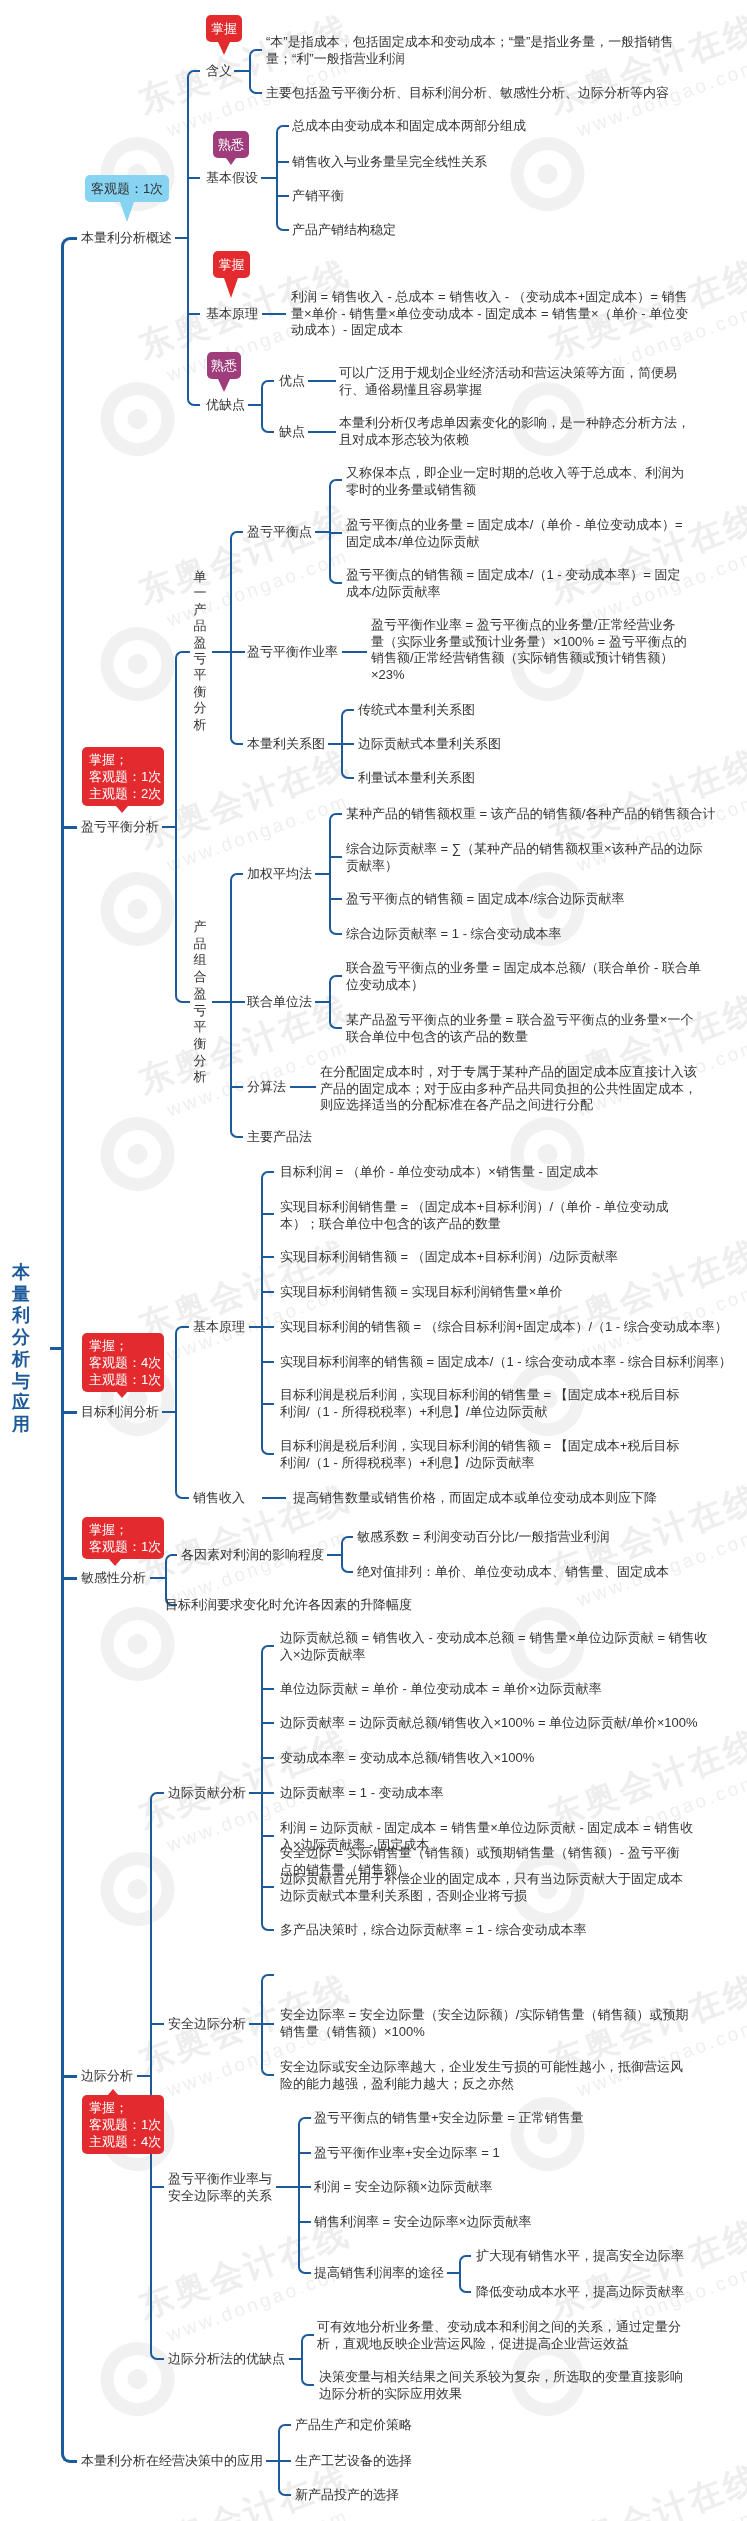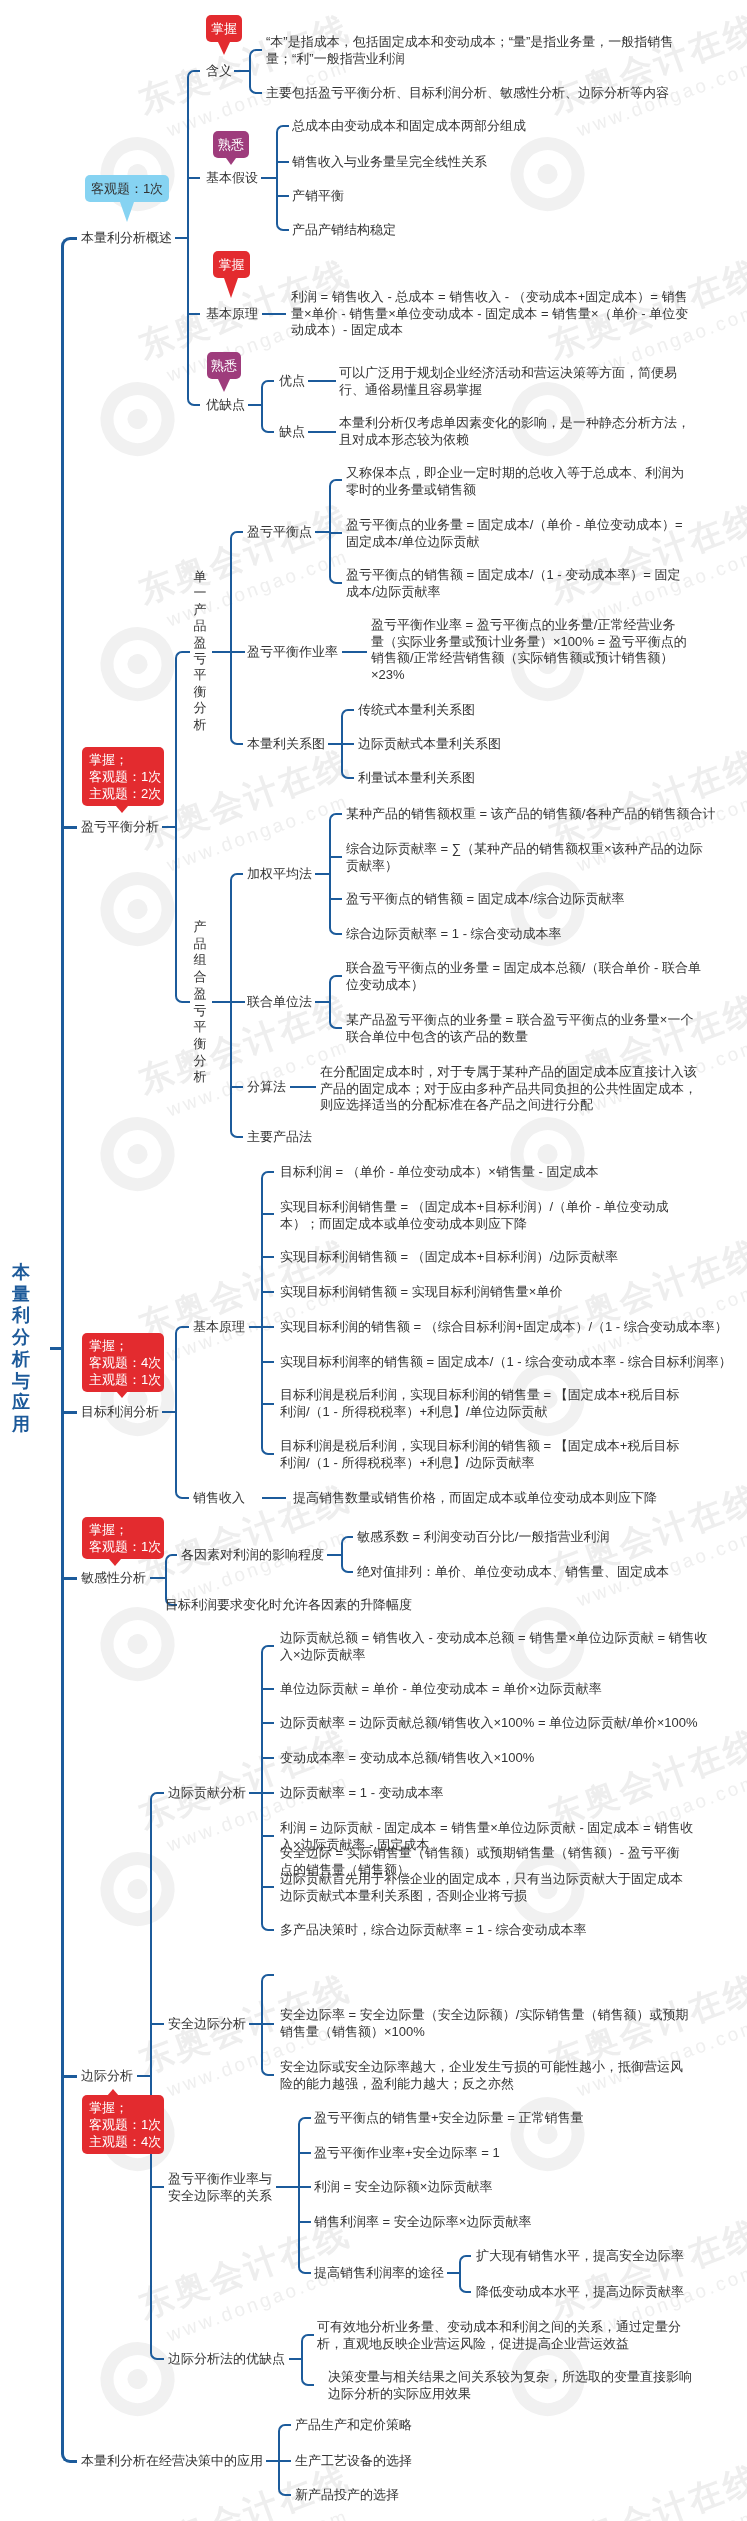--- a/index.html
+++ b/index.html
@@ -318,21 +318,21 @@
 <div class="hl" style="left:249px;top:1326px;width:13px"></div>
 <div class="br" style="left:261px;top:1171px;width:13px;height:284px"></div>
 <div class="hl" style="left:261px;top:1213px;width:13px"></div>
 <div class="hl" style="left:261px;top:1256px;width:13px"></div>
 <div class="hl" style="left:261px;top:1291px;width:13px"></div>
 <div class="hl" style="left:261px;top:1326px;width:13px"></div>
 <div class="hl" style="left:261px;top:1361px;width:13px"></div>
 <div class="hl" style="left:261px;top:1403px;width:13px"></div>
 <div class="n" style="left:280px;top:1164px">目标利润 = （单价 - 单位变动成本）×销售量 - 固定成本</div>
 <div class="n" style="left:280px;top:1199px">实现目标利润销售量 = （固定成本+目标利润）/（单价 - 单位变动成
-本）；而固定成本或单位变动成本则应下降</div>
+本）；联合单位中包含的该产品的数量</div>
 <div class="n" style="left:280px;top:1249px">实现目标利润销售额 = （固定成本+目标利润）/边际贡献率</div>
 <div class="n" style="left:280px;top:1284px">实现目标利润销售额 = 实现目标利润销售量×单价</div>
 <div class="n" style="left:280px;top:1319px">实现目标利润的销售额 = （综合目标利润+固定成本）/（1 - 综合变动成本率）</div>
 <div class="n" style="left:280px;top:1354px">实现目标利润率的销售额 = 固定成本/（1 - 综合变动成本率 - 综合目标利润率）</div>
 <div class="n" style="left:280px;top:1387px">目标利润是税后利润，实现目标利润的销售量 = 【固定成本+税后目标
 利润/（1 - 所得税税率）+利息】/单位边际贡献</div>
 <div class="n" style="left:280px;top:1438px">目标利润是税后利润，实现目标利润的销售额 = 【固定成本+税后目标
 利润/（1 - 所得税税率）+利息】/边际贡献率</div>
 
 <div class="n" style="left:193px;top:1490px">销售收入</div>
@@ -411,21 +411,21 @@
 <div class="hl" style="left:447px;top:2272px;width:13px"></div>
 <div class="br" style="left:459px;top:2255px;width:12px;height:38px"></div>
 <div class="n" style="left:476px;top:2248px">扩大现有销售水平，提高安全边际率</div>
 <div class="n" style="left:476px;top:2284px">降低变动成本水平，提高边际贡献率</div>
 
 <div class="n" style="left:168px;top:2351px">边际分析法的优缺点</div>
 <div class="hl" style="left:289px;top:2358px;width:13px"></div>
 <div class="br" style="left:301px;top:2334px;width:13px;height:52px"></div>
 <div class="n" style="left:317px;top:2319px">可有效地分析业务量、变动成本和利润之间的关系，通过定量分
 析，直观地反映企业营运风险，促进提高企业营运效益</div>
-<div class="n" style="left:328px;top:2369px">决策变量与相关结果之间关系较为复杂，所选取的变量直接影响
+<div class="n" style="left:319px;top:2369px">决策变量与相关结果之间关系较为复杂，所选取的变量直接影响
 边际分析的实际应用效果</div>
 
 <div class="n" style="left:81px;top:2453px">本量利分析在经营决策中的应用</div>
 <div class="hl" style="left:266px;top:2460px;width:13px"></div>
 <div class="br" style="left:278px;top:2424px;width:13px;height:72px"></div>
 <div class="hl" style="left:278px;top:2460px;width:13px"></div>
 <div class="n" style="left:295px;top:2417px">产品生产和定价策略</div>
 <div class="n" style="left:295px;top:2453px">生产工艺设备的选择</div>
 <div class="n" style="left:295px;top:2487px">新产品投产的选择</div>
 

